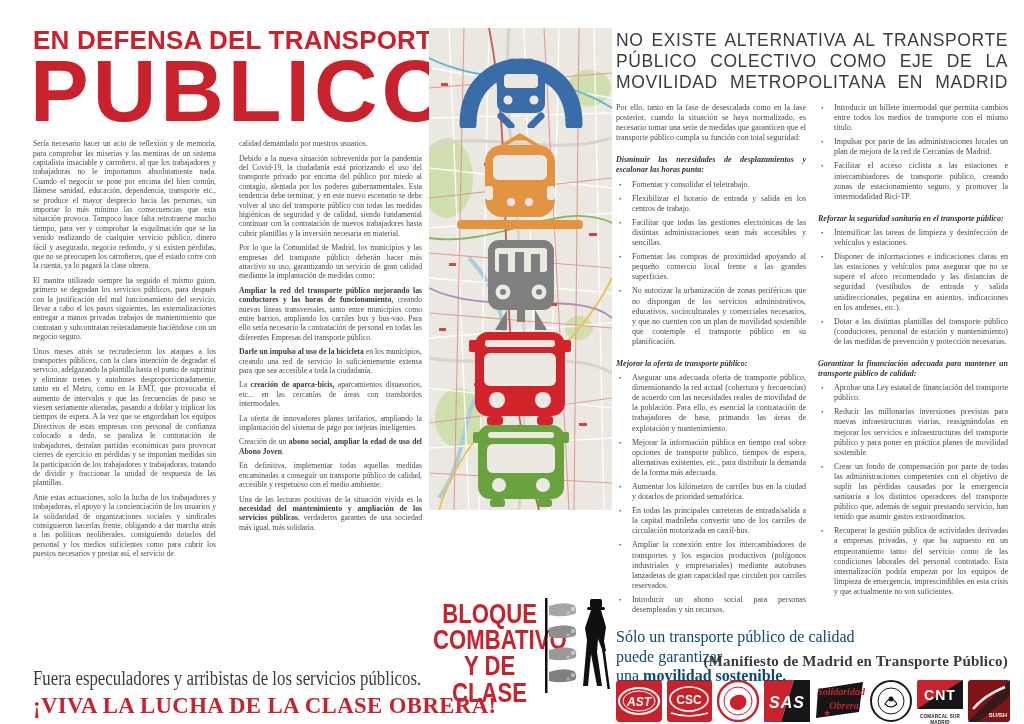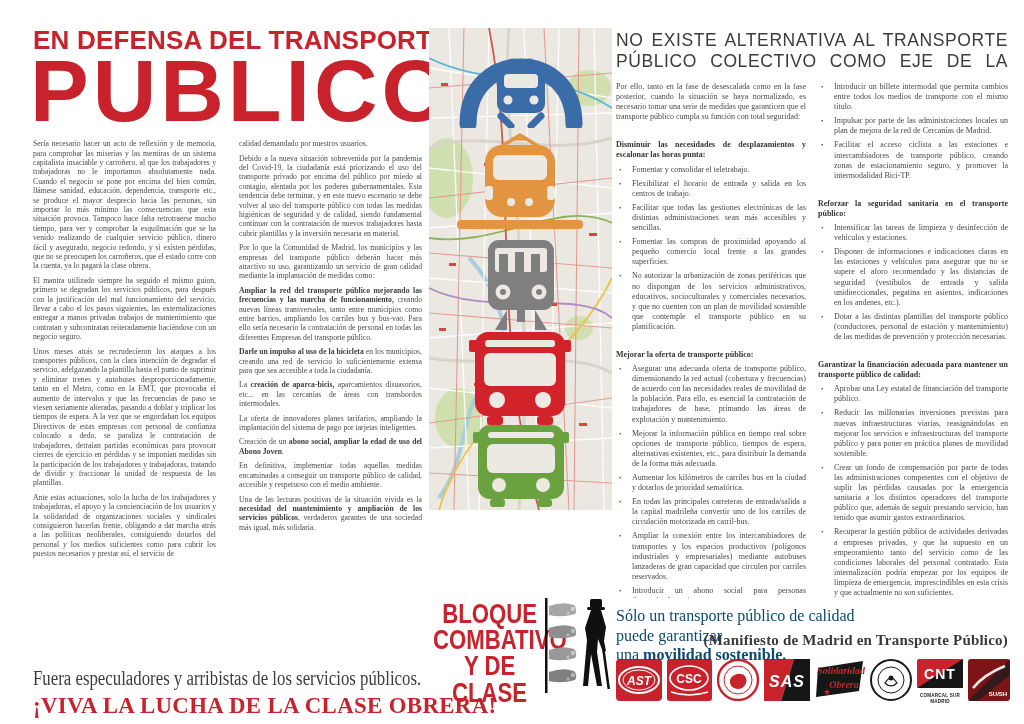--- a/index.html
+++ b/index.html
@@ -29,21 +29,21 @@
     text-align:center;transform:scaleX(.82);transform-origin:left;}
   .fists{position:absolute;right:0;top:0;}
 
   
   .right{position:absolute;left:616px;top:30px;width:392px;}
   .headline{font-family:"Liberation Sans",sans-serif;font-weight:400;font-size:17.5px;
     line-height:1.2;color:#3d3c3a;letter-spacing:.6px;}
   .hl-line{text-align:justify;text-align-last:justify;}
   .rcols{display:flex;gap:12px;margin-top:10px;}
   .colR{width:190px;height:516px;overflow:hidden;font-size:8px;line-height:10.1px;color:#484848;text-align:justify;}
-  .colR .h{font-weight:700;color:#353535;margin:18px 0 4px 0;}
+  .colR .h{font-weight:700;color:#353535;margin:12px 0 4px 0;font-style:italic;}
   .colR .li{display:flex;margin:0 0 4px 0;}
   .mark{flex:none;width:6px;margin-left:3px;margin-right:7px;font-size:7px;line-height:10.1px;color:#484848;}
   .ltx{flex:1;}
   .rbottom{position:relative;margin-top:8px;height:46px;}
   .red-slogan{position:absolute;left:0;top:0;width:250px;font-size:16px;line-height:1.22;color:#0c4a6e;}
   .red-slogan b{font-weight:700;text-align:right;}
   .attribution{position:absolute;right:0;bottom:3px;font-size:15px;font-weight:700;color:#3a3a3a;letter-spacing:.2px;}
   .logos{display:flex;gap:5px;margin-top:7px;align-items:flex-start;}
   .logo{flex:none;}
   .cnt-sub{font-family:"Liberation Sans",sans-serif;font-size:4.6px;font-weight:700;color:#222;
@@ -63,21 +63,21 @@
       <div class="colL">
           <div class="blk p">Sería necesario hacer un acto de reflexión y de memoria, para comprobar las miserias y las mentiras de un sistema capitalista insaciable y carroñero, al que los trabajadores y trabajadoras no le importamos absolutamente nada. Cuando el negocio se pone por encima del bien común, llámese sanidad, educación, dependencia, transporte etc., se produce el mayor desprecio hacia las personas, sin importar lo más mínimo las consecuencias que esta situación provoca. Tampoco hace falta retrotraerse mucho tiempo, para ver y comprobar la esquilmación que se ha venido realizando de cualquier servicio público, dinero fácil y asegurado, negocio redondo, y si existen pérdidas, que no se preocupen los carroñeros, que el estado corre con la cuenta, ya lo pagará la clase obrera.</div>
           <div class="blk p">El mantra utilizado siempre ha seguido el mismo guion, primero se degradan los servicios públicos, para después con la justificación del mal funcionamiento del servicio, llevar a cabo el los pasos siguientes, las externalizaciones entregar a manos privadas trabajos de mantenimiento que contratan y subcontratan reiteradamente haciéndose con un negocio seguro.</div>
           <div class="blk p">Unos meses atrás se recrudecieron los ataques a los transportes públicos, con la clara intención de degradar el servicio, adelgazando la plantilla hasta el punto de suprimir y eliminar trenes y autobuses desproporcionadamente, tanto en el Metro, como en la EMT, que provocaba el aumento de intervalos y que las frecuencias de paso se viesen seriamente alteradas, pasando a doblar y triplicar los tiempos de espera. A la vez que se engordaban los equipos Directivos de estas empresas con personal de confianza colocado a dedo, se paraliza le contratación de trabajadores, detraían partidas económicas para provocar cierres de ejercicio en pérdidas y se imponían medidas sin la participación de los trabajadores y trabajadoras, tratando de dividir y fraccionar la unidad de respuesta de las plantillas.</div>
           <div class="blk p">Ante estas actuaciones, solo la lucha de los trabajadores y trabajadoras, el apoyo y la concienciación de los usuarios y la solidaridad de organizaciones sociales y sindicales consiguieron hacerlas frente, obligando a dar marcha atrás a las políticas neoliberales, consiguiendo dotarlos del personal y los medios suficientes como para cubrir los puestos necesarios y prestar así, el servicio de</div>
         </div>
       <div class="colL">
           <div class="blk p">calidad demandado por nuestros usuarios.</div>
           <div class="blk p">Debido a la nueva situación sobrevenida por la pandemia del Covid-19, la ciudadanía está priorizando el uso del transporte privado por encima del público por miedo al contagio, alentada por los poderes gubernamentales. Esta tendencia debe terminar, y en este nuevo escenario se debe volver al uso del transporte público con todas las medidas higiénicas de seguridad y de calidad, siendo fundamental continuar con la contratación de nuevos trabajadores hasta cubrir plantillas y la inversión necesaria en material.</div>
           <div class="blk p">Por lo que la Comunidad de Madrid, los municipios y las empresas del transporte público deberán hacer más atractivo su uso, garantizando un servicio de gran calidad mediante la implantación de medidas como:</div>
-          <div class="blk p"><b>Ampliar la red del transporte público mejorando las frecuencias y las marcha de funcionamiento,</b> creando nuevas líneas transversales, tanto entre municipios como entre barrios, ampliando los carriles bus y bus-vao. Para ello sería necesario la contratación de personal en todas las diferentes Empresas del transporte público.</div>
+          <div class="blk p"><b>Ampliar la red del transporte público mejorando las conductores y las horas de funcionamiento,</b> creando nuevas líneas transversales, tanto entre municipios como entre barrios, ampliando los carriles bus y bus-vao. Para ello sería necesario la contratación de personal en todas las diferentes Empresas del transporte público.</div>
           <div class="blk p"><b>Darle un impulso al uso de la bicicleta</b> en los municipios, creando una red de servicio lo suficientemente extensa para que sea accesible a toda la ciudadanía.</div>
           <div class="blk p">La <b>creación de aparca-bicis,</b> aparcamientos disuasorios, etc... en las cercanías de áreas con transbordos intermodales.</div>
           <div class="blk p">La oferta de innovadores planes tarifarios, ampliando la implantación del sistema de pago por tarjetas inteligentes.</div>
           <div class="blk p">Creación de un <b>abono social, ampliar la edad de uso del Abono Joven</b>.</div>
           <div class="blk p">En definitiva, implementar todas aquellas medidas encaminadas a conseguir un transporte público de calidad, accesible y respetuoso con el medio ambiente.</div>
           <div class="blk p">Una de las lecturas positivas de la situación vivida es la <b>necesidad del mantenimiento y ampliación de los servicios públicos</b>, verdaderos garantes de una sociedad más igual, más solidaria.</div>
         </div>
     </div>
     <div class="slogan1">Fuera especuladores y arribistas de los servicios públicos.</div>
     <div class="slogan2">¡VIVA LA LUCHA DE LA CLASE OBRERA!</div>
@@ -250,20 +250,21 @@
           </g>
         </svg>
       </div>
     </div>
   </section>
 
   <section class="right">
     <div class="headline">
       <div class="hl-line">NO EXISTE ALTERNATIVA AL TRANSPORTE</div>
       <div class="hl-line">PÚBLICO COLECTIVO COMO EJE DE LA</div>
+      <div class="hl-line">MOVILIDAD METROPOLITANA EN MADRID</div>
     </div>
     <div class="rcols">
       <div class="colR">
           <div class="blk p">Por ello, tanto en la fase de desescalada como en la fase posterior, cuando la situación se haya normalizado, es necesario tomar una serie de medidas que garanticen que el transporte público cumpla su función con total seguridad:</div>
           <div class="blk h">Disminuir las necesidades de desplazamientos y escalonar las horas punta:</div>
           <div class="blk li">
             <span class="mark">•</span>
             <span class="ltx">Fomentar y consolidar el teletrabajo.</span>
           </div>
           <div class="blk li">

